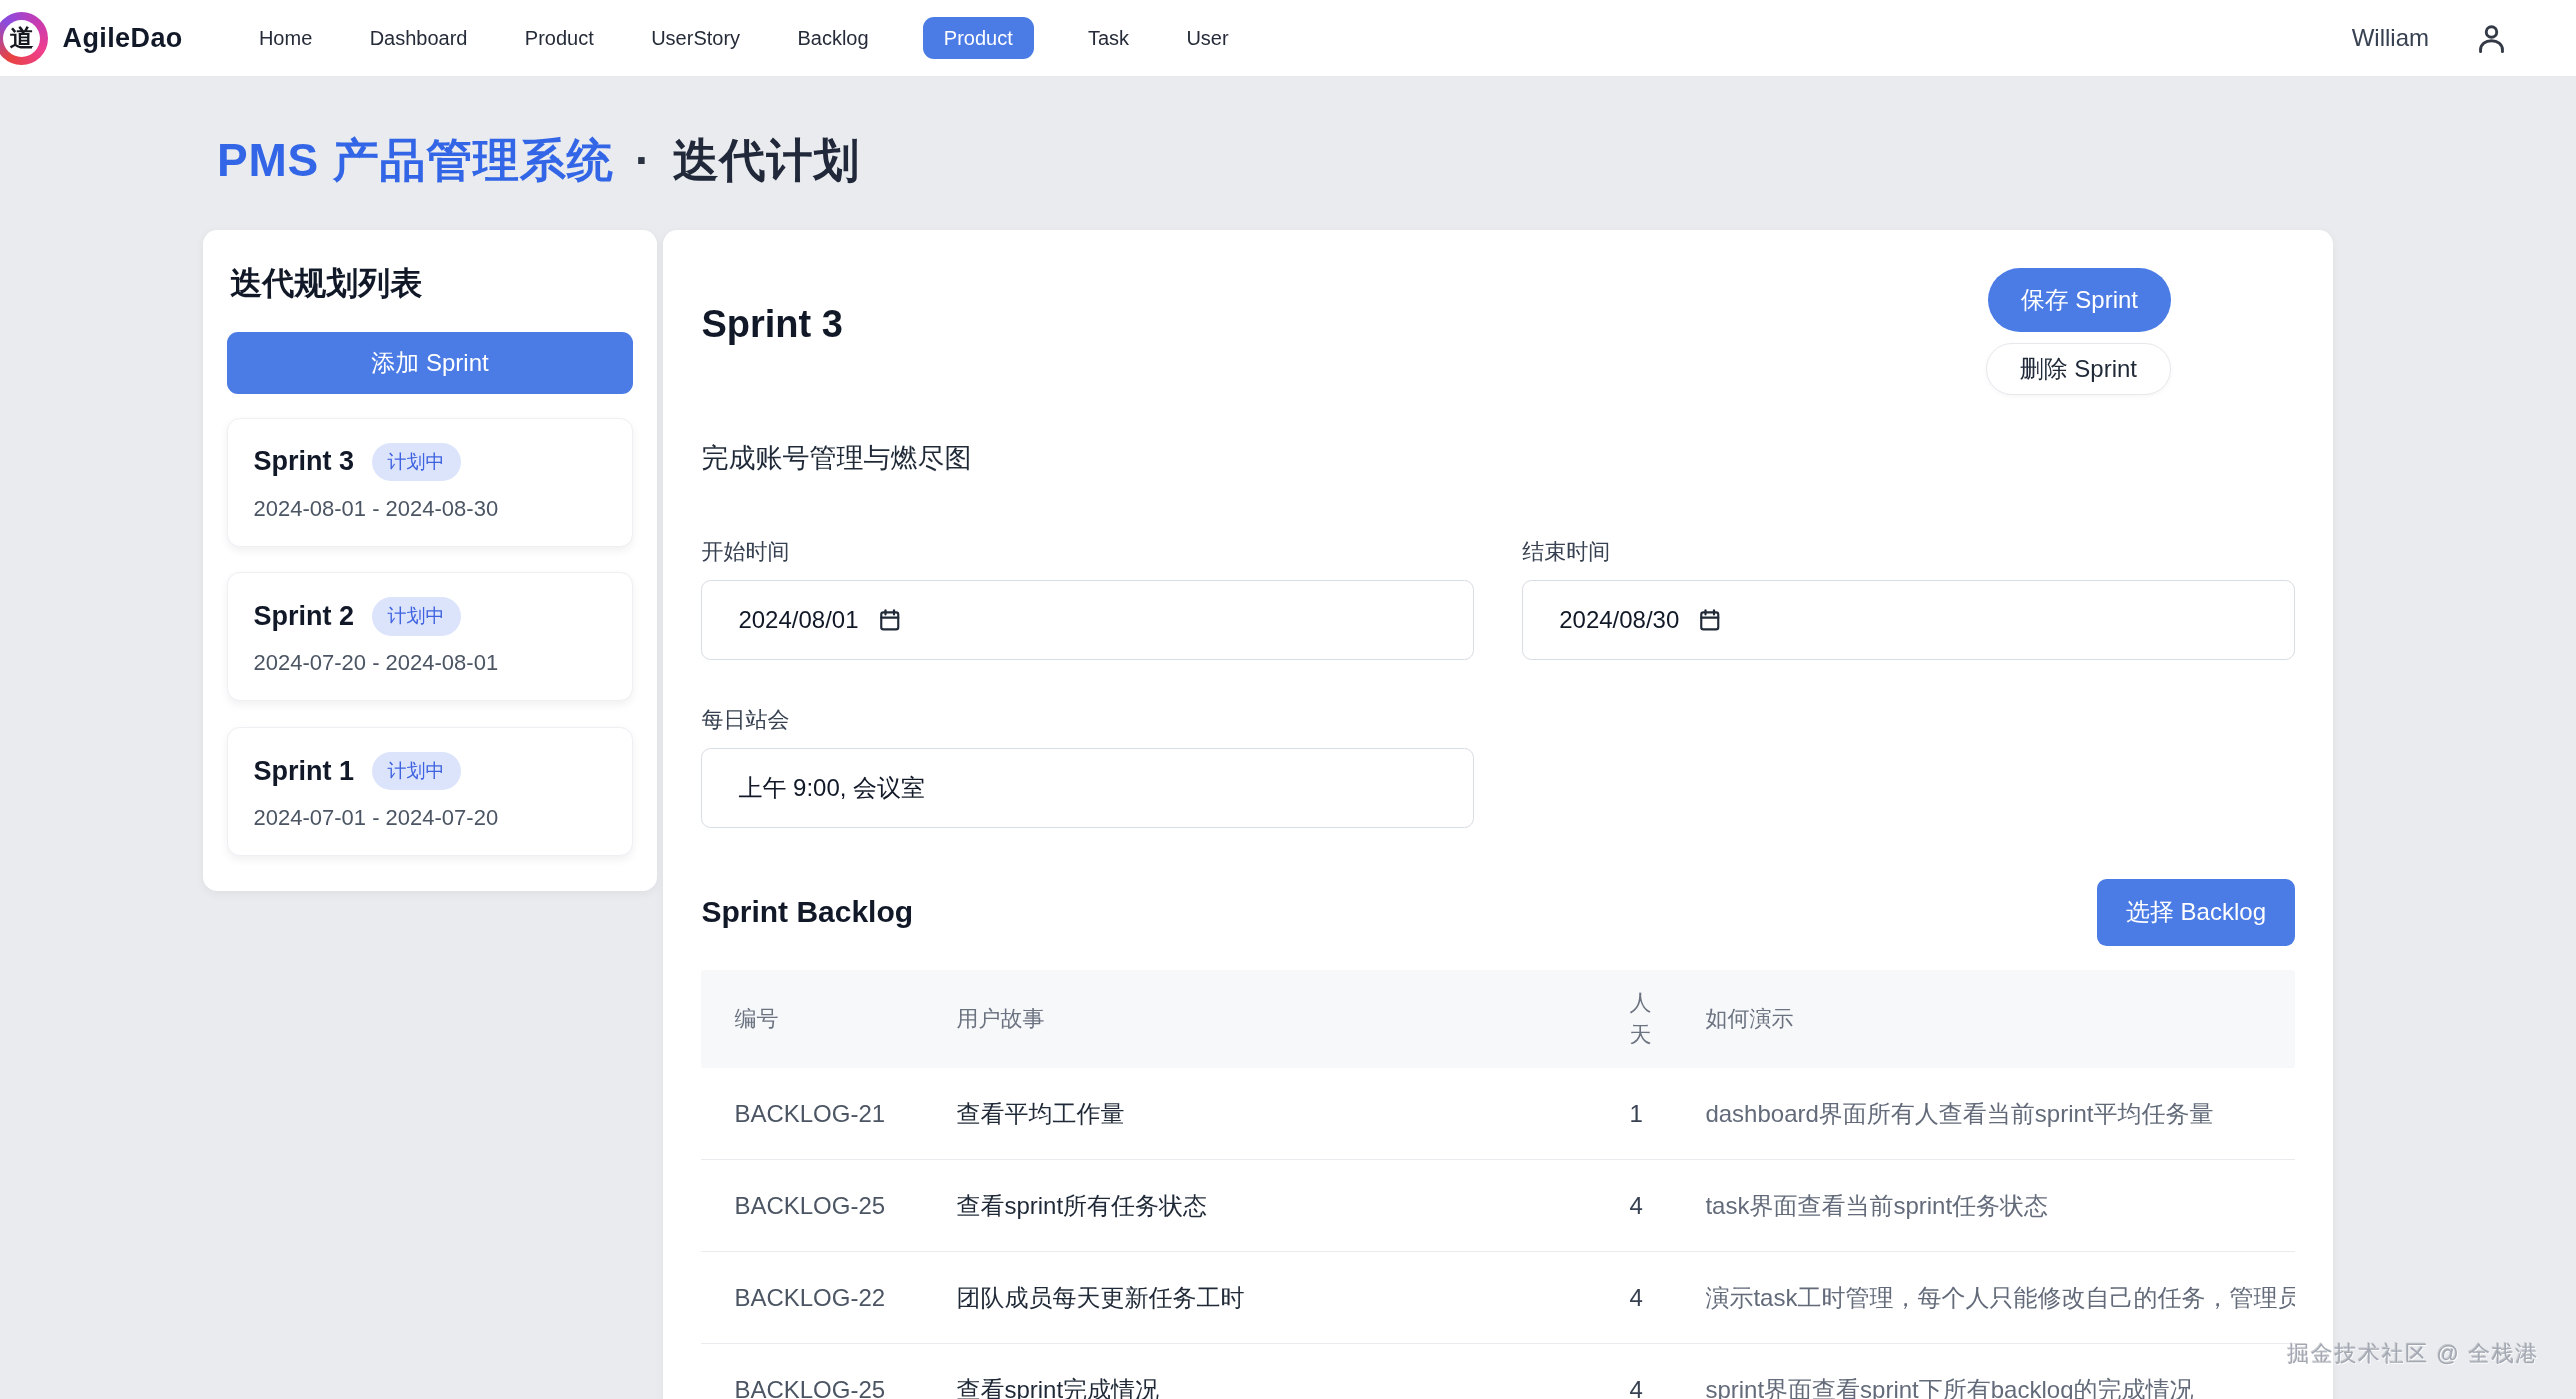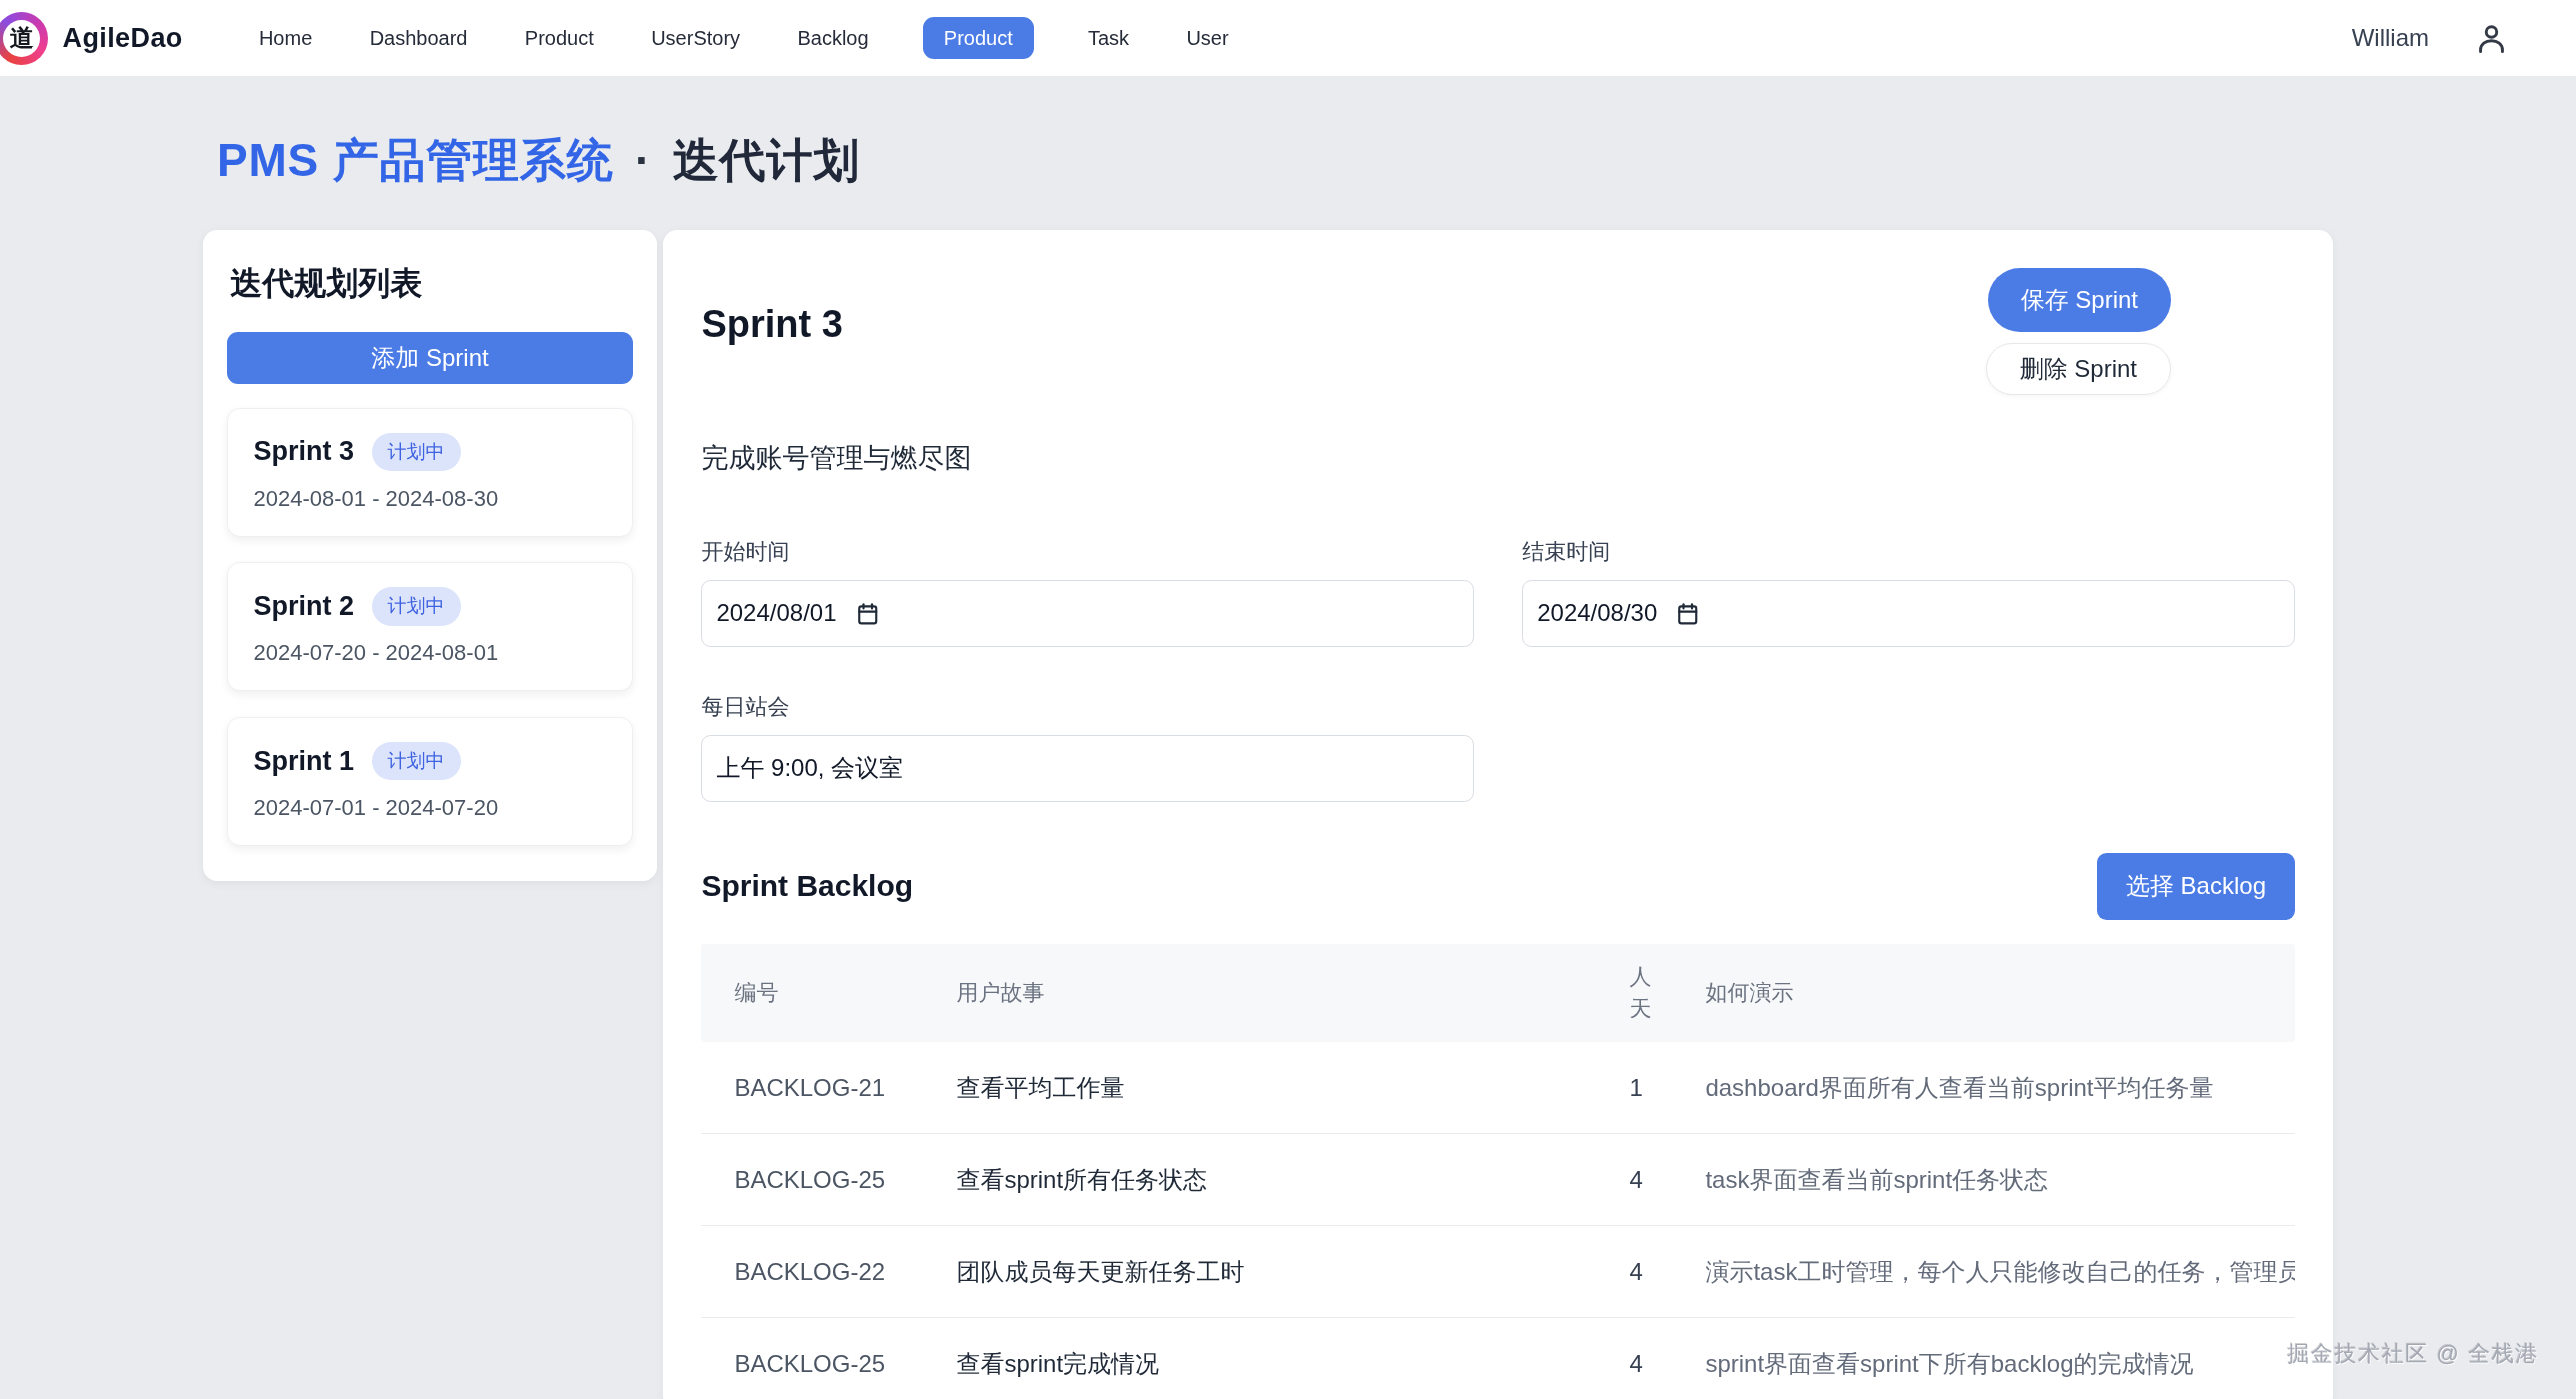--- a/index.html
+++ b/index.html
@@ -44,21 +44,21 @@
   .t-dark { color: #20283a; }
 
   
   .content { display: flex; align-items: flex-start; gap: 6.4px; margin: 38px 243px 0 203px; }
   .card { background: #ffffff; border-radius: 14.3px; box-shadow: 0 2.4px 9.6px rgba(15,23,42,.05); }
 
   
   .sidebar { width: 454px; padding: 32px 24px 35px 24px; flex: 0 0 auto; }
   .sidebar h2 { font-size: 32px; font-weight: 700; color: #111827; padding-left: 3.2px; }
   .btn-add {
-    display: block; width: 100%; margin-top: 25.5px; height: 52px; border: none;
+    display: block; width: 100%; margin-top: 25.5px; height: 62px; border: none;
     background: #4b7be5; color: #ffffff; font-size: 24px; font-weight: 500;
     border-radius: 11px; cursor: pointer; font-family: inherit;
   }
   .sprint-card {
     margin-top: 24px; border: 1.6px solid #edeff3; border-radius: 12.8px;
     box-shadow: 0 3.2px 8px rgba(15,23,42,.06); padding: 24px 25.5px; cursor: pointer; background:#fff;
   }
   .sprint-card + .sprint-card { margin-top: 25.5px; }
   .sprint-head { display: flex; align-items: center; gap: 17.5px; }
   .sprint-name { font-size: 27px; font-weight: 700; color: #111827; }
@@ -78,22 +78,22 @@
     padding: 0 33px; height: 64px; font-family: inherit; white-space: nowrap;
   }
   .btn-save { background: #4b7be5; color: #ffffff; border: none; }
   .btn-delete { background: #ffffff; color: #1f2937; border: 1.6px solid #e6e8ec; height: 52px; box-shadow: 0 1.6px 4.8px rgba(15,23,42,.04); }
 
   .goal { margin-top: 45px; font-size: 27px; color: #1f2937; }
 
   .form-grid { display: grid; grid-template-columns: 1fr 1fr; column-gap: 48px; row-gap: 45px; margin-top: 61px; }
   .field label { display: block; font-size: 22px; color: #374151; margin-bottom: 12.8px; }
   .input {
-    height: 67px; border: 1.6px solid #d8dce3; border-radius: 9.6px; background: #fff;
-    display: flex; align-items: center; gap: 18px; padding: 0 14px;
+    height: 80px; border: 1.6px solid #d8dce3; border-radius: 9.6px; background: #fff;
+    display: flex; align-items: center; gap: 18px; padding: 0 36px;
     font-size: 24px; color: #111827; cursor: text;
   }
   .cal-icon { width: 25.5px; height: 25.5px; display: block; flex: 0 0 auto; }
 
   .backlog-head { margin-top: 51px; display: flex; align-items: center; justify-content: space-between; }
   .backlog-title { font-size: 30px; font-weight: 700; color: #111827; }
   .btn-select {
     background: #4b7be5; color: #ffffff; border: none; border-radius: 9.6px;
     font-size: 24px; font-weight: 500; padding: 0 29px; height: 67px; cursor: pointer; font-family: inherit;
   }

